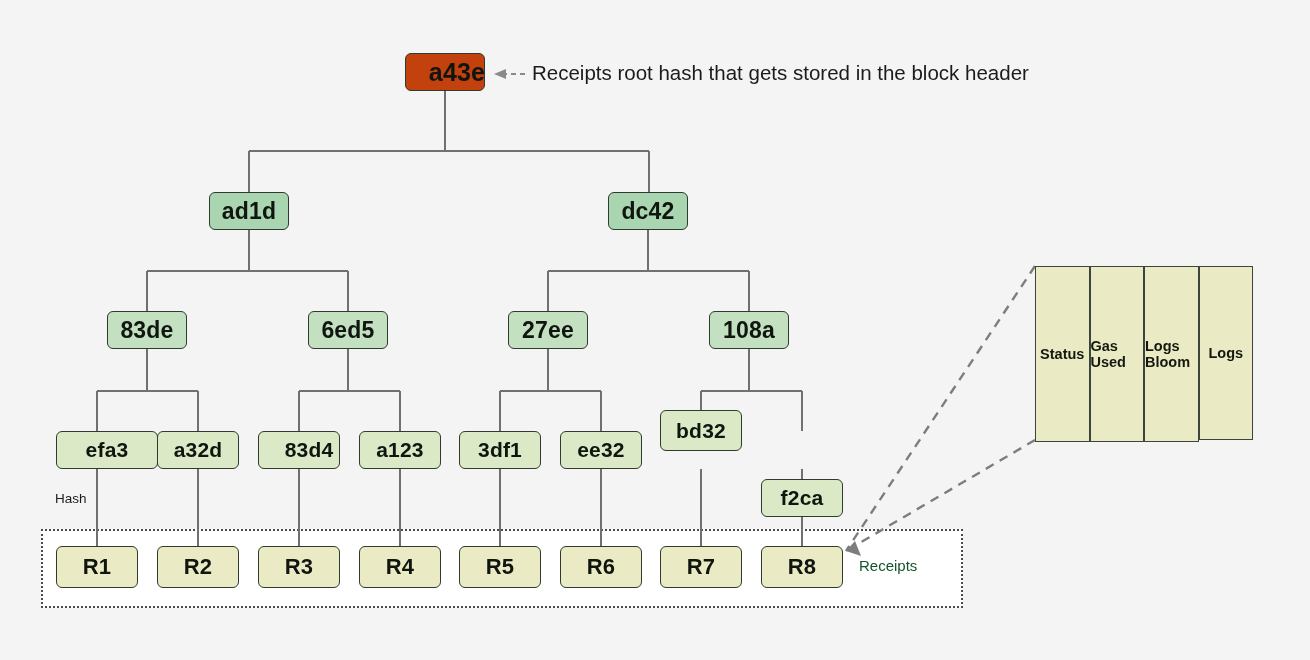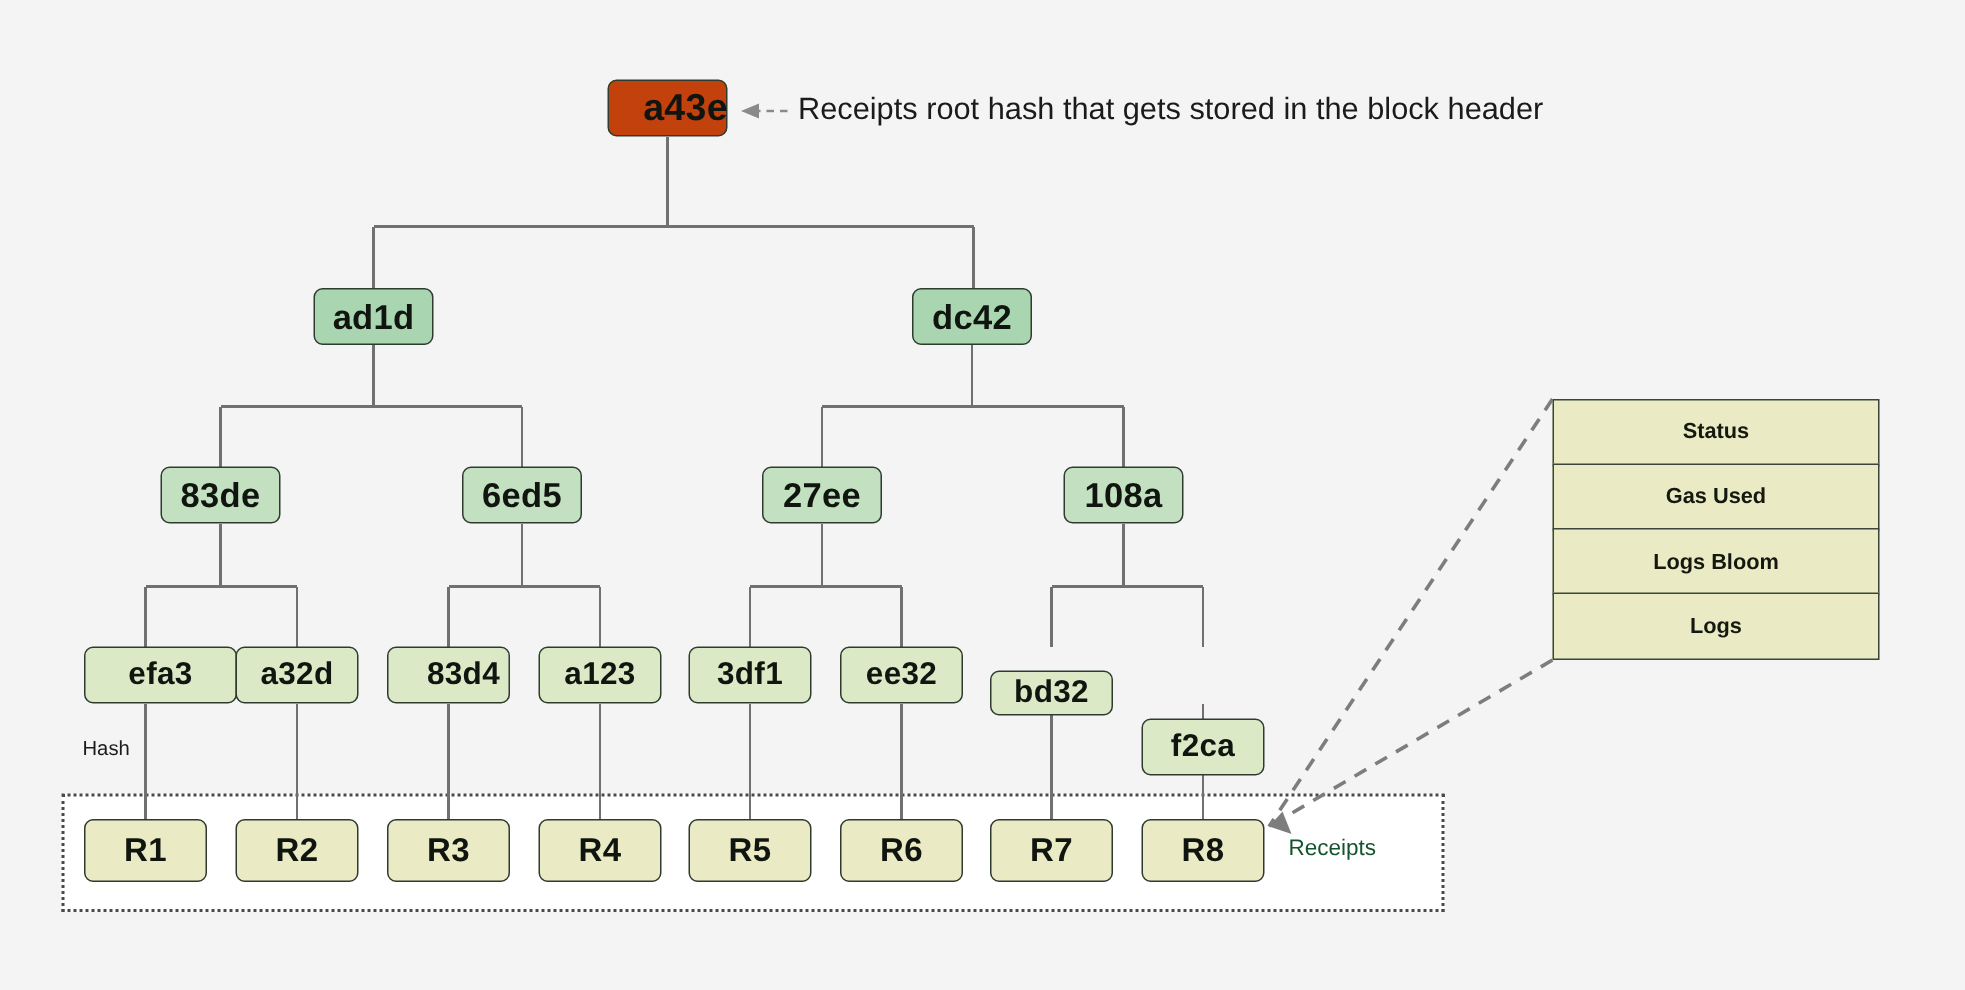--- a/index.html
+++ b/index.html
@@ -82,21 +82,21 @@
   }
 
   #detail-panel {
     position: absolute;
     left: 1035px;
     top: 266px;
     width: 218px;
     height: 174px;
     box-sizing: border-box;
     display: flex;
-    flex-direction: column;
+    flex-direction: row;
   }
   .detail-row {
     flex: 1 1 0;
     box-sizing: border-box;
     background: #eaebc4;
     border: 1.8px solid #3b453b;
     display: flex;
     align-items: center;
     justify-content: center;
     font-size: 14.5px;
@@ -181,21 +181,21 @@
       <div class="node lvl2" style="left: 107px; top: 311px; width: 80px; height: 38px; background: rgb(195, 224, 193);">83de</div>
       <div class="node lvl2" style="left: 308px; top: 311px; width: 80px; height: 38px; background: rgb(195, 224, 193);">6ed5</div>
       <div class="node lvl2" style="left: 508px; top: 311px; width: 80px; height: 38px; background: rgb(195, 224, 193);">27ee</div>
       <div class="node lvl2" style="left: 709px; top: 311px; width: 80px; height: 38px; background: rgb(195, 224, 193);">108a</div>
       <div class="node lvl3" style="left: 56px; top: 431px; width: 102px; height: 38px; background: rgb(219, 233, 198);">efa3</div>
       <div class="node lvl3" style="left: 157px; top: 431px; width: 82px; height: 38px; background: rgb(219, 233, 198);">a32d</div>
       <div class="node lvl3" style="left: 258px; top: 431px; width: 82px; height: 38px; background: rgb(219, 233, 198); padding-left: 20px;">83d4</div>
       <div class="node lvl3" style="left: 359px; top: 431px; width: 82px; height: 38px; background: rgb(219, 233, 198);">a123</div>
       <div class="node lvl3" style="left: 459px; top: 431px; width: 82px; height: 38px; background: rgb(219, 233, 198);">3df1</div>
       <div class="node lvl3" style="left: 560px; top: 431px; width: 82px; height: 38px; background: rgb(219, 233, 198);">ee32</div>
-      <div class="node lvl3" style="left: 660px; top: 447px; width: 82px; height: 30px; background: rgb(219, 233, 198);">bd32</div>
+      <div class="node lvl3" style="left: 660px; top: 410px; width: 82px; height: 41px; background: rgb(219, 233, 198);">bd32</div>
       <div class="node lvl3" style="left: 761px; top: 431px; width: 82px; height: 38px; background: rgb(219, 233, 198); margin-top: 48px;">f2ca</div>
       <div class="node receipt" style="left: 56px; top: 546px; width: 82px; height: 42px; background: rgb(234, 235, 196);">R1</div>
       <div class="node receipt" style="left: 157px; top: 546px; width: 82px; height: 42px; background: rgb(234, 235, 196);">R2</div>
       <div class="node receipt" style="left: 258px; top: 546px; width: 82px; height: 42px; background: rgb(234, 235, 196);">R3</div>
       <div class="node receipt" style="left: 359px; top: 546px; width: 82px; height: 42px; background: rgb(234, 235, 196);">R4</div>
       <div class="node receipt" style="left: 459px; top: 546px; width: 82px; height: 42px; background: rgb(234, 235, 196);">R5</div>
       <div class="node receipt" style="left: 560px; top: 546px; width: 82px; height: 42px; background: rgb(234, 235, 196);">R6</div>
       <div class="node receipt" style="left: 660px; top: 546px; width: 82px; height: 42px; background: rgb(234, 235, 196);">R7</div>
       <div class="node receipt" style="left: 761px; top: 546px; width: 82px; height: 42px; background: rgb(234, 235, 196);">R8</div>
     </div>

